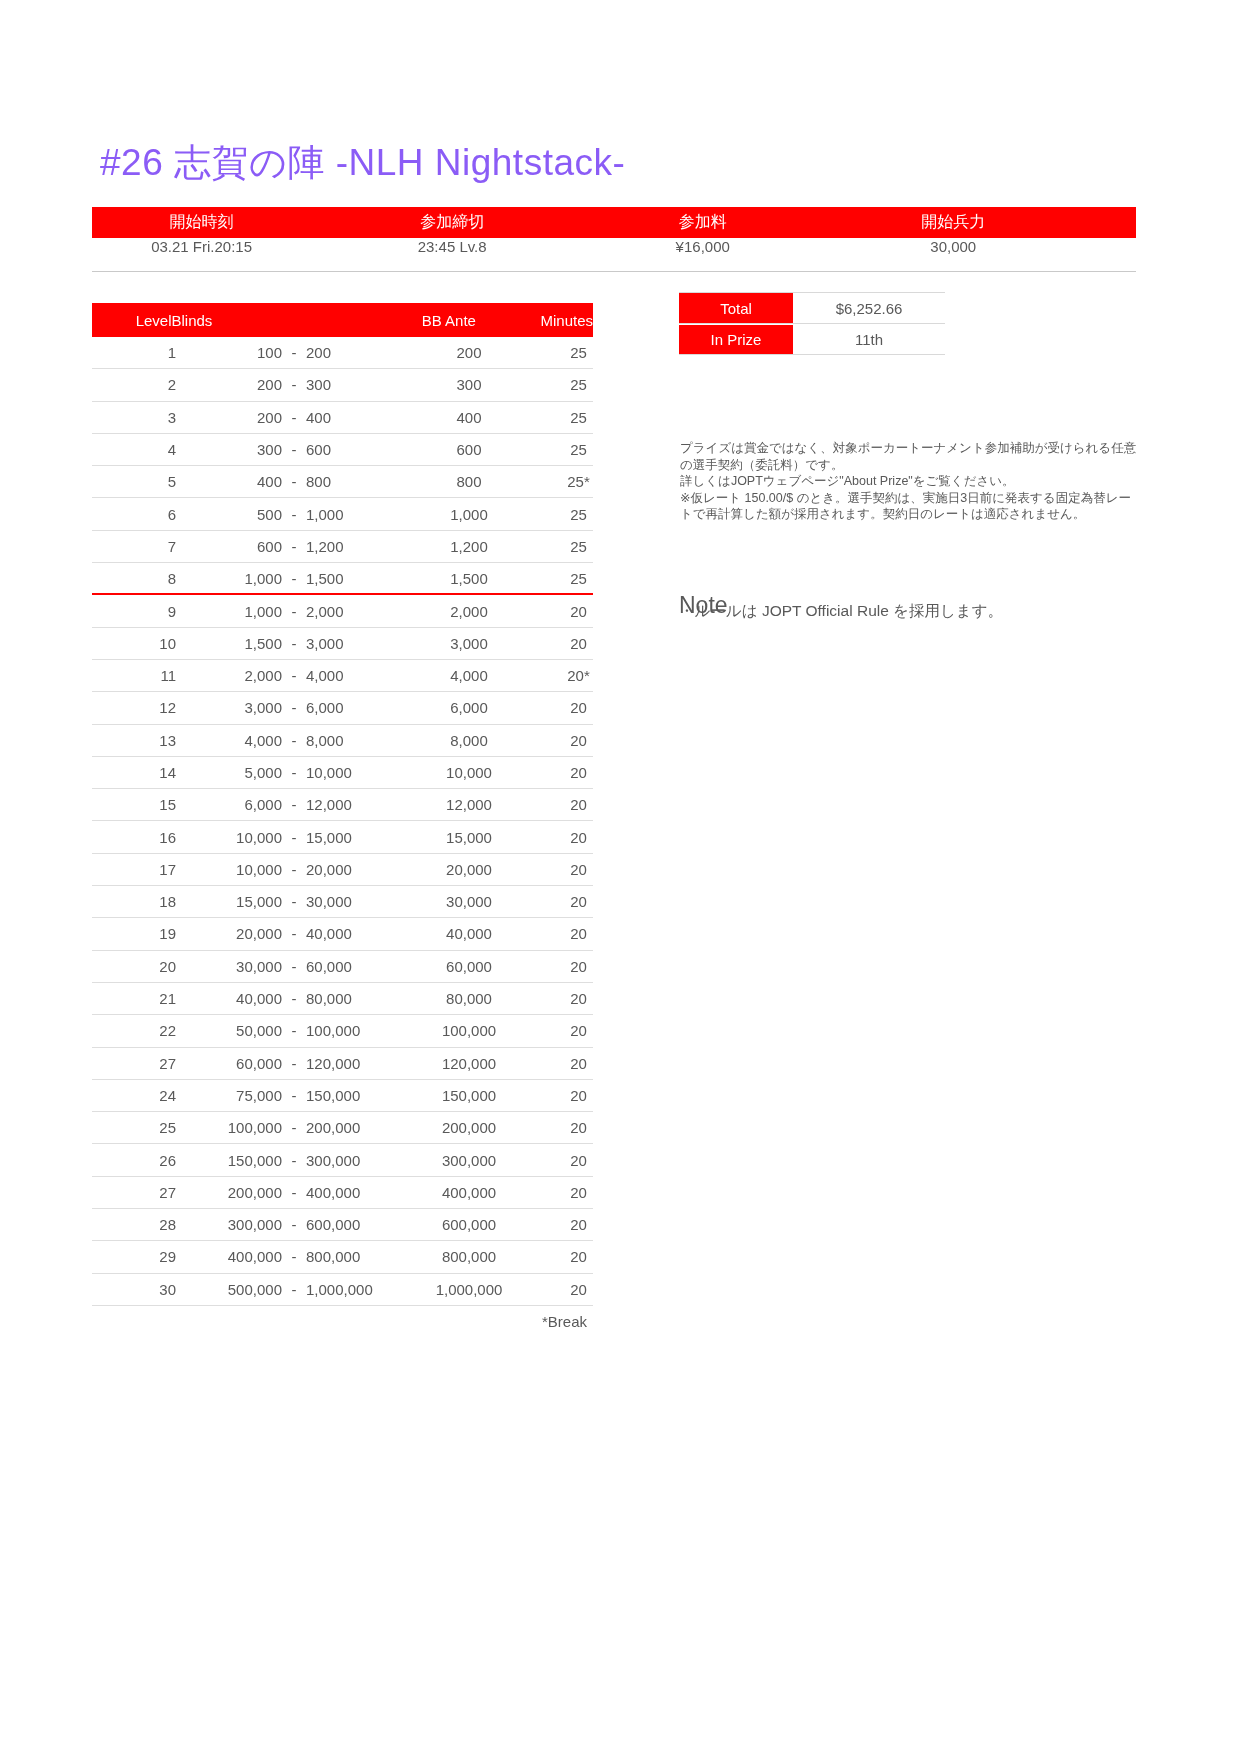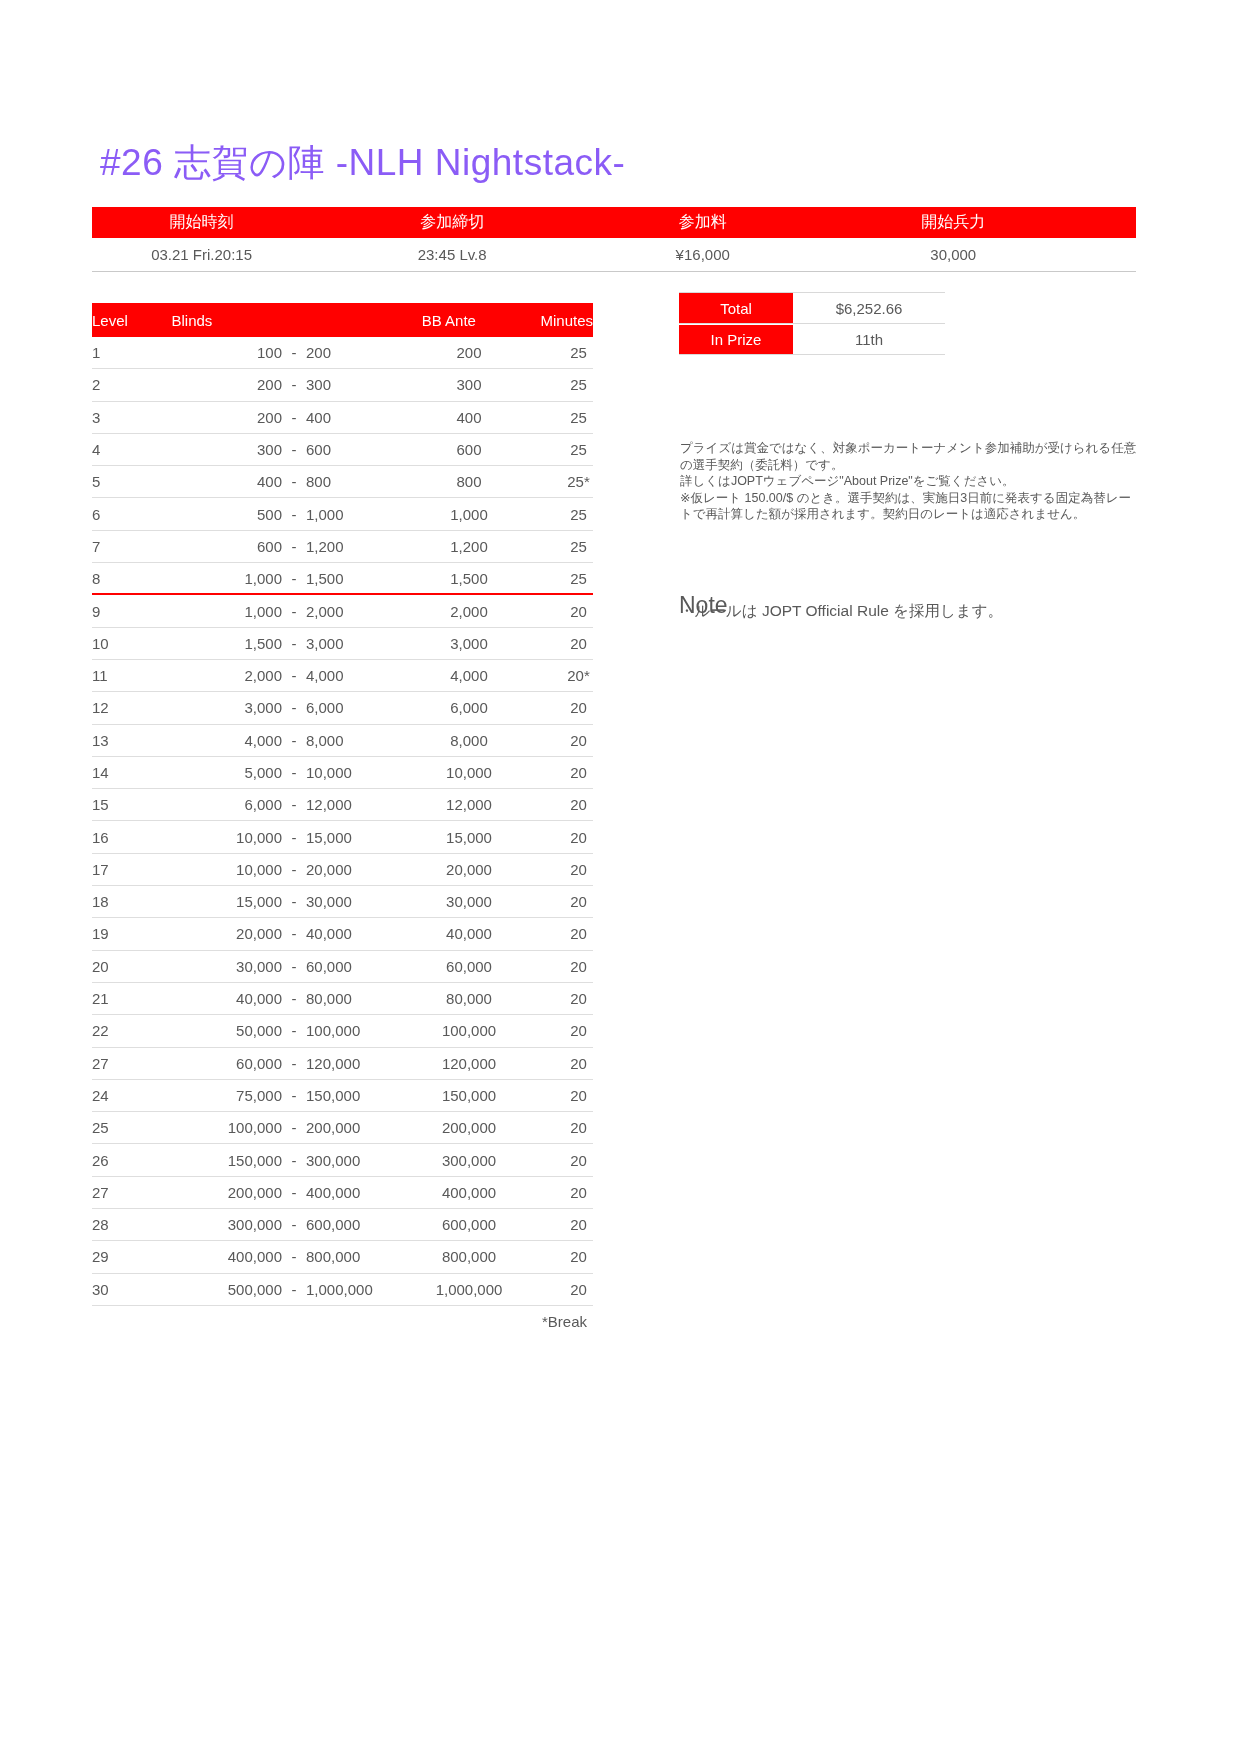--- a/index.html
+++ b/index.html
@@ -19,21 +19,21 @@
   }
 
   
   .info-header {
     position:absolute; left:92px; top:207px; width:1044px; height:31px;
     background:#ff0000; display:flex; align-items:center;
     color:#ffffff; font-size:16px;
   }
   .info-values {
     position:absolute; left:92px; top:238px; width:1044px; height:34px;
-    display:flex; align-items:center;
+    display:flex; 
     color:#595959; font-size:15px;
     border-bottom:1px solid #c9c9c9;
   }
   .info-col { text-align:center; }
   .info-col.c1 { width:21%; }
   .info-col.c2 { width:27%; }
   .info-col.c3 { width:21%; }
   .info-col.c4 { width:27%; }
 
   
@@ -41,21 +41,21 @@
   .bt-header {
     height:34px; background:#ff0000; color:#ffffff;
     display:flex; align-items:center; font-size:15px;
   }
   .bt-row {
     height:32.3px; display:flex; align-items:center;
     font-size:15px; color:#595959;
     border-bottom:1px solid #dedede;
   }
   .bt-row.cutoff { border-bottom:2px solid #ff0000; }
-  .c-level { width:84px; text-align:left; }
+  .c-level { width:84px; text-align:right; }
   .c-blinds { width:230px; display:flex; align-items:center; }
   .c-blinds .sb { width:106px; text-align:right; }
   .c-blinds .dash { width:24px; text-align:center; }
   .c-blinds .bb { flex:1; text-align:left; }
   .c-blinds-header { width:230px; text-align:left; }
   .c-ante { width:126px; text-align:center; }
   .c-min { flex:1; text-align:center;margin-left:32px; }
   .break-note {
     height:32px; display:flex; align-items:center; justify-content:flex-end;
     padding-right:6px; font-size:15px; color:#595959;

